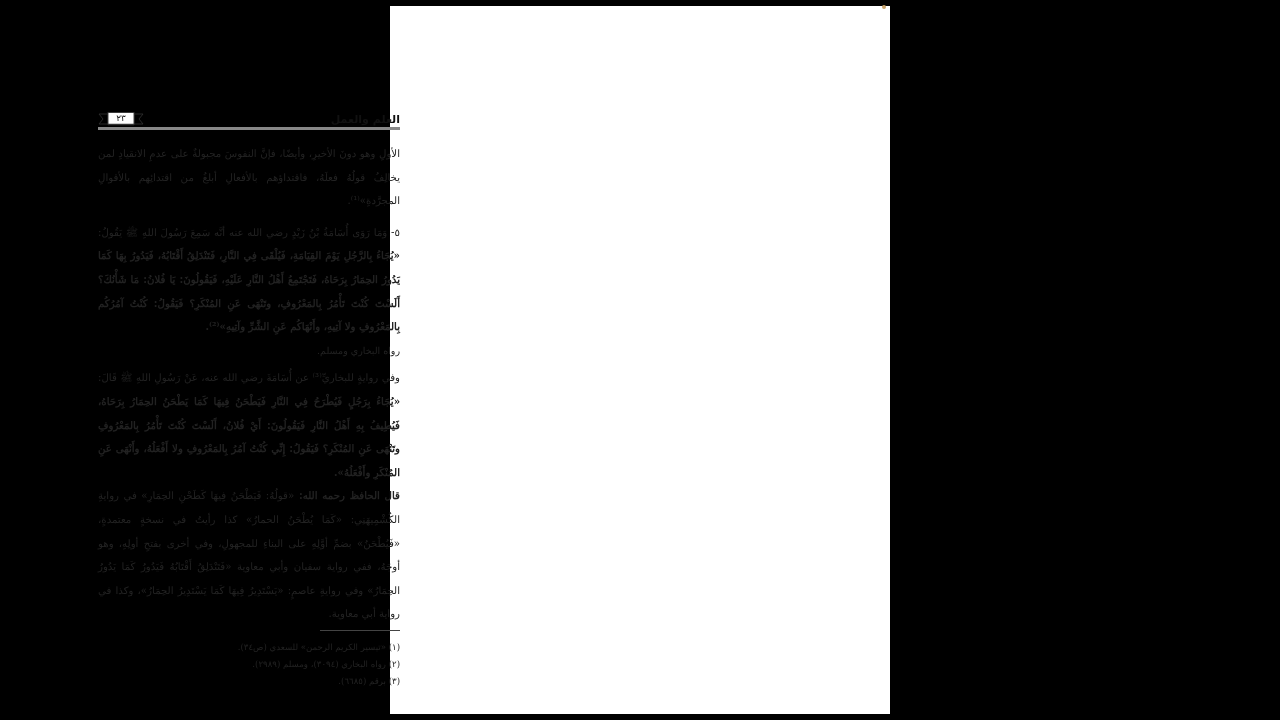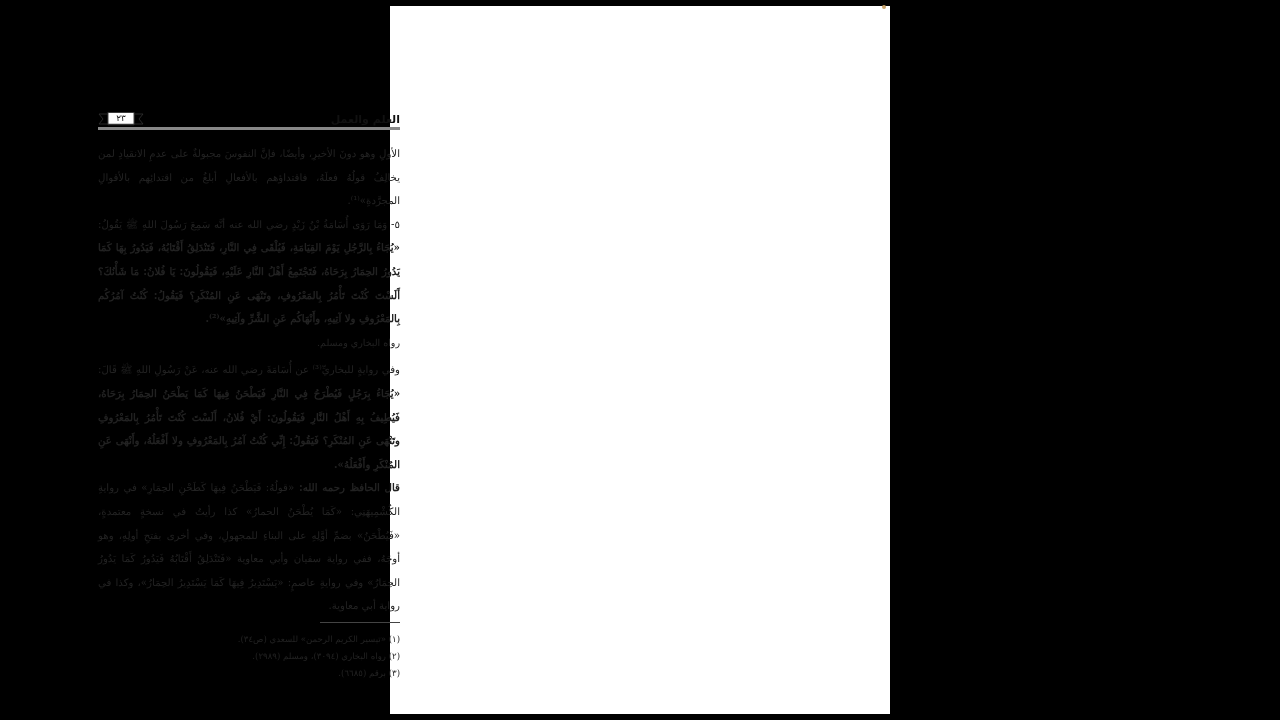--- a/index.html
+++ b/index.html
@@ -30,21 +30,21 @@
   .page-num {
     position:absolute; left:11px; top:1px; width:24px; text-align:center;
     font-family:"DejaVu Sans", sans-serif; font-size:9px; color:#111; direction:rtl;
   }
   .header-rule { position:absolute; left:0; right:0; top:21px; height:3px; background:#888; }
   .para {
     font-size:10.2px; line-height:23.6px; text-align:justify; margin:0;
     text-align-last:right;
   }
   .p1 { margin-top:12px; }
-  .p2 { margin-top:0; }
+  .p2 { margin-top:8px; }
   .p3 { margin-top:0px; font-size:9.5px; }
   .p4 { margin-top:4px; }
   .p5 { margin-top:0px; }
   .footrule { width:80px; height:1px; background:#444; margin:4px 0 8px auto; }
   .foot { font-size:8.6px; line-height:17px; margin:0; color:#222; }
   b { font-weight:bold; }
 </style>
 </head>
 <body>
 

